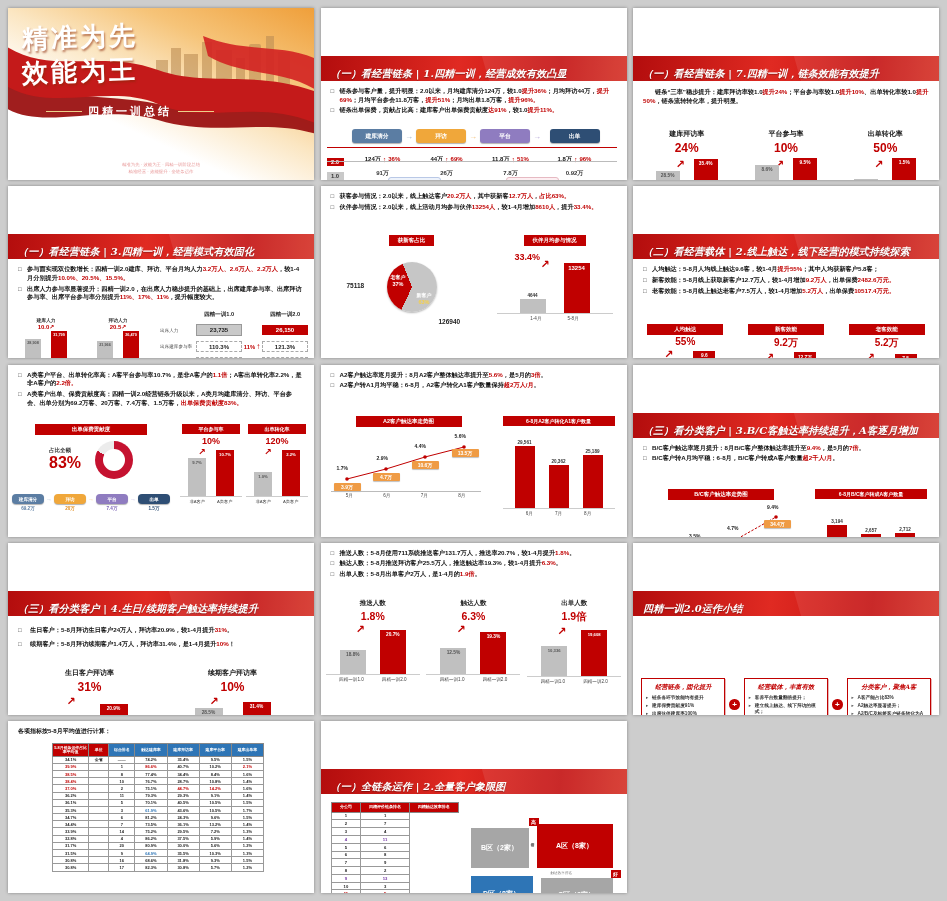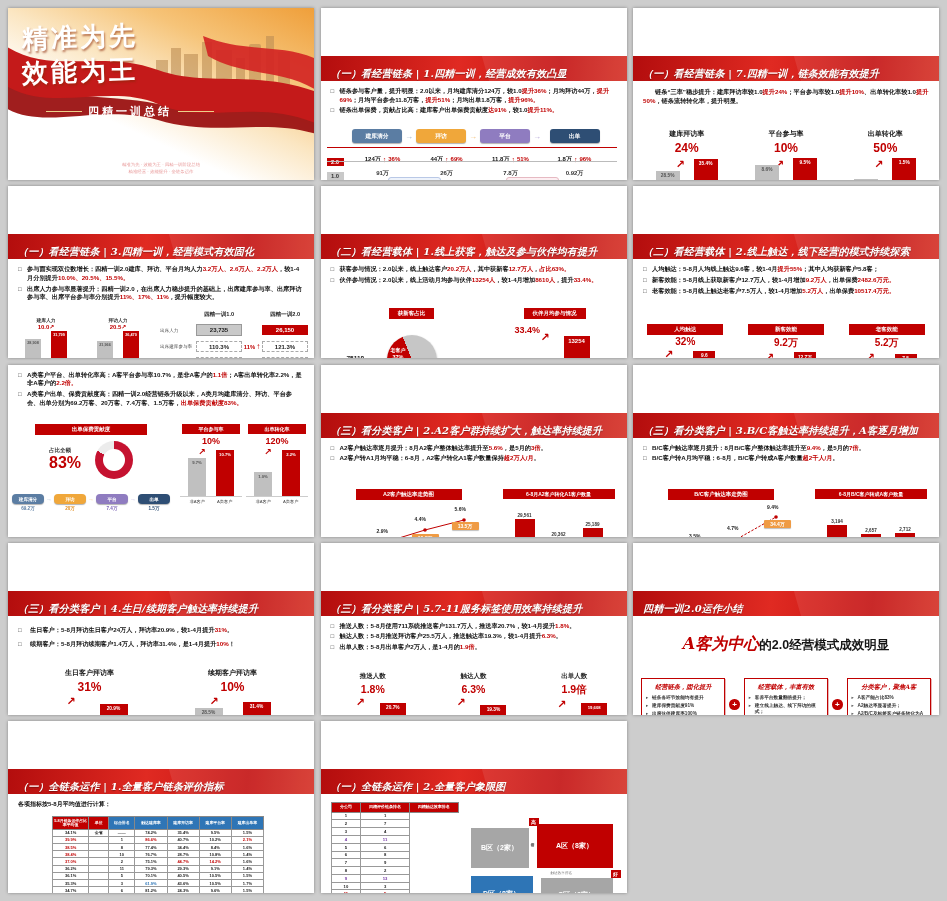--- a/index.html
+++ b/index.html
@@ -392,23 +392,20 @@
           <span class="dcell">
             <span>11%</span>
             <span style="font-size:8px">↑</span>
           </span>
           <span class="dash">83.7%</span>
       </div>
     </div>
   </section>
 
   <section class="slide">
-    <div class="sl-head">
-        <div class="sl-title">（二）看经营载体 | 1.线上获客，触达及参与伙伴均有提升</div>
-      </div>
     <div class="body">
       <div class="bul"><span>获客参与情况：2.0以来，线上触达客户</span><span class="rr">20.2万人</span><span>，其中获新客</span><span class="rr">12.7万人</span><span>，</span><span class="rr">占比63%。</span></div>
       <div class="bul"><span>伙伴参与情况：2.0以来，线上活动月均参与伙伴</span><span class="rr">13254人</span><span>，较1-4月增加</span><span class="rr">8610人</span><span>，提升</span><span class="rr">33.4%。</span></div>
       <div class="abs" style="left:26px;top:42px;width:130px;text-align:center">
         <span class="badge">获新客占比</span>
         <div style="position:relative;width:130px;height:78px;margin-top:10px">
           <div class="pie" style="position:absolute;left:40px;top:6px"></div>
           <span style="position:absolute;left:0;top:26px;font-size:6.5px;font-weight:bold;color:#222">75118</span>
           <span style="position:absolute;left:44px;top:18px;font-size:5px;font-weight:bold;color:#fff">老客户</span>
           <span style="position:absolute;left:46px;top:25px;font-size:5.5px;font-weight:bold;color:#fff">37%</span>
@@ -444,21 +441,21 @@
     <div class="sl-head">
         <div class="sl-title">（二）看经营载体 | 2.线上触达，线下经营的模式持续探索</div>
       </div>
     <div class="body">
       <div class="bul"><span>人均触达：5-8月人均线上触达9.6客，较1-4月</span><span class="rr">提升55%</span><span>；其中人均获新客户5.8客；</span></div>
       <div class="bul"><span>新客效能：5-8月线上获取新客户12.7万人，较1-4月增加</span><span class="rr">9.2万人</span><span>，出单保费</span><span class="rr">2482.6万元。</span></div>
       <div class="bul"><span>老客效能：5-8月线上触达老客户7.5万人，较1-4月增加</span><span class="rr">5.2万人</span><span>，出单保费</span><span class="rr">10517.4万元。</span></div>
       <div class="abs" style="left:2px;right:2px;top:58px;display:flex;justify-content:space-around">
         <div class="cg" style="width:94px">
           <span class="badge" style="width:76px">人均触达</span>
-          <div class="cd delta" style="font-size:10px;margin-top:1px">32%</div>
+          <div class="cd delta" style="font-size:10px;margin-top:1px">55%</div>
           <div class="bars" style="height:48px;gap:16px">
               <span class="arrspot" style="left:26px;top:0">↗</span>
             <div class="bar g" style="width:22px;height:28px">
                 <span class="bv">6.2</span>
               </div>
             <div class="bar r" style="width:22px;height:44px">
                 <span class="bv">9.6</span>
               </div>
           </div>
           <div class="xls" style="gap:22px">
@@ -566,23 +563,20 @@
           <div class="xls" style="gap:12px">
               <span class="xl" style="font-size:4.2px">非A客户</span>
               <span class="xl" style="font-size:4.2px">A类客户</span>
             </div>
         </div>
       </div>
     </div>
   </section>
 
   <section class="slide">
-    <div class="sl-head">
-        <div class="sl-title">（三）看分类客户 | 2.A2客户群持续扩大，触达率持续提升</div>
-      </div>
     <div class="body">
       <div class="bul"><span>A2客户触达率逐月提升：8月A2客户整体触达率提升至</span><span class="rr">5.6%</span><span>，是5月的</span><span class="rr">3倍</span><span>。</span></div>
       <div class="bul"><span>A2客户转A1月均平稳：6-8月，A2客户转化A1客户数量保持</span><span class="rr">超2万人/月</span><span>。</span></div>
       <div class="abs" style="left:10px;top:44px;width:156px;text-align:center">
         <span class="badge" style="width:106px">A2客户触达率走势图</span>
         <div class="lbox" style="margin-top:8px">
           <svg width="150" height="62" viewBox="0 0 150 62">
             <polyline points="16,44 55,34 94,22 133,12" fill="none" stroke="#c00000" stroke-width="1"></polyline>
             <circle cx="16" cy="44" r="1.8" fill="#c00000"></circle>
               <circle cx="55" cy="34" r="1.8" fill="#c00000"></circle>
@@ -728,23 +722,20 @@
           <div class="xls" style="gap:28px">
               <span class="xl">四精一训1.0</span>
               <span class="xl">四精一训2.0</span>
             </div>
         </div>
       </div>
     </div>
   </section>
 
   <section class="slide">
-    <div class="sl-head">
-        <div class="sl-title">（三）看分类客户 | 5.7-11服务标签使用效率持续提升</div>
-      </div>
     <div class="body">
       <div class="bul"><span>推送人数：5-8月使用711系统推送客户131.7万人，推送率20.7%，较1-4月提升</span><span class="rr">1.8%</span><span>。</span></div>
       <div class="bul"><span>触达人数：5-8月推送拜访客户25.5万人，推送触达率19.3%，较1-4月提升</span><span class="rr">6.3%</span><span>。</span></div>
       <div class="bul"><span>出单人数：5-8月出单客户2万人，是1-4月的</span><span class="rr">1.9倍</span><span>。</span></div>
       <div class="abs" style="left:2px;right:2px;top:56px;display:flex;justify-content:space-around">
         <div class="cg" style="width:94px">
           <div class="ct" style="font-size:6.5px">推送人数</div>
           <div class="cd delta" style="font-size:10.5px">1.8%</div>
           <div class="bars" style="height:52px;gap:14px">
               <span class="arrspot" style="left:30px;top:0">↗</span>
@@ -796,23 +787,20 @@
         </div>
       </div>
     </div>
   </section>
 
   <section class="slide">
     <div class="sl-head">
         <div class="sl-title">四精一训2.0运作小结</div>
       </div>
     <div class="body">
-      <div style="text-align:center;margin-top:12px">
-        <span style="font-family:'DejaVu Serif',serif;font-style:italic;font-weight:bold;color:#c00000;font-size:16px">A客为中心</span><span style="font-size:12.5px;font-weight:bold;color:#151515">的2.0经营模式成效明显</span>
-      </div>
       <div class="abs" style="left:8px;right:8px;top:62px;display:flex;justify-content:center;gap:4px">
         <div class="sumbox">
           <div class="bt">经营链条，固化提升</div>
           <div class="it">链条各环节效能均有提升</div>
           <div class="it">建库保费贡献度91%</div>
           <div class="it">出席伙伴建库率100%</div>
         </div>
         <div class="plus">+</div>
         <div class="sumbox">
           <div class="bt">经营载体，丰富有效</div>
@@ -826,23 +814,20 @@
           <div class="it">A客产能占比83%</div>
           <div class="it">A2触达率显著提升；</div>
           <div class="it">A2/B/C及标签客户链条转化为A客</div>
         </div>
       </div>
     </div>
   </section>
 
 
   <section class="slide">
-    <div class="sl-head">
-        <div class="sl-title">（一）全链条运作 | 1.全量客户链条评价指标</div>
-      </div>
     <div class="body">
       <div class="sub14">各项指标按5-8月平均值进行计算：</div>
       <table id="t14" class="abs" style="left:44px;top:22px">
         <thead>
           <tr>
             <th class="hred" style="width:36px">5-8月链条运作占比率平均值</th>
             <th class="hred" style="width:20px">单位</th>
             <th class="hblue" style="width:26px">综合排名</th>
             <th class="hblue" style="width:32px">触达建库率</th>
             <th class="hblue" style="width:32px">建库拜访率</th>

